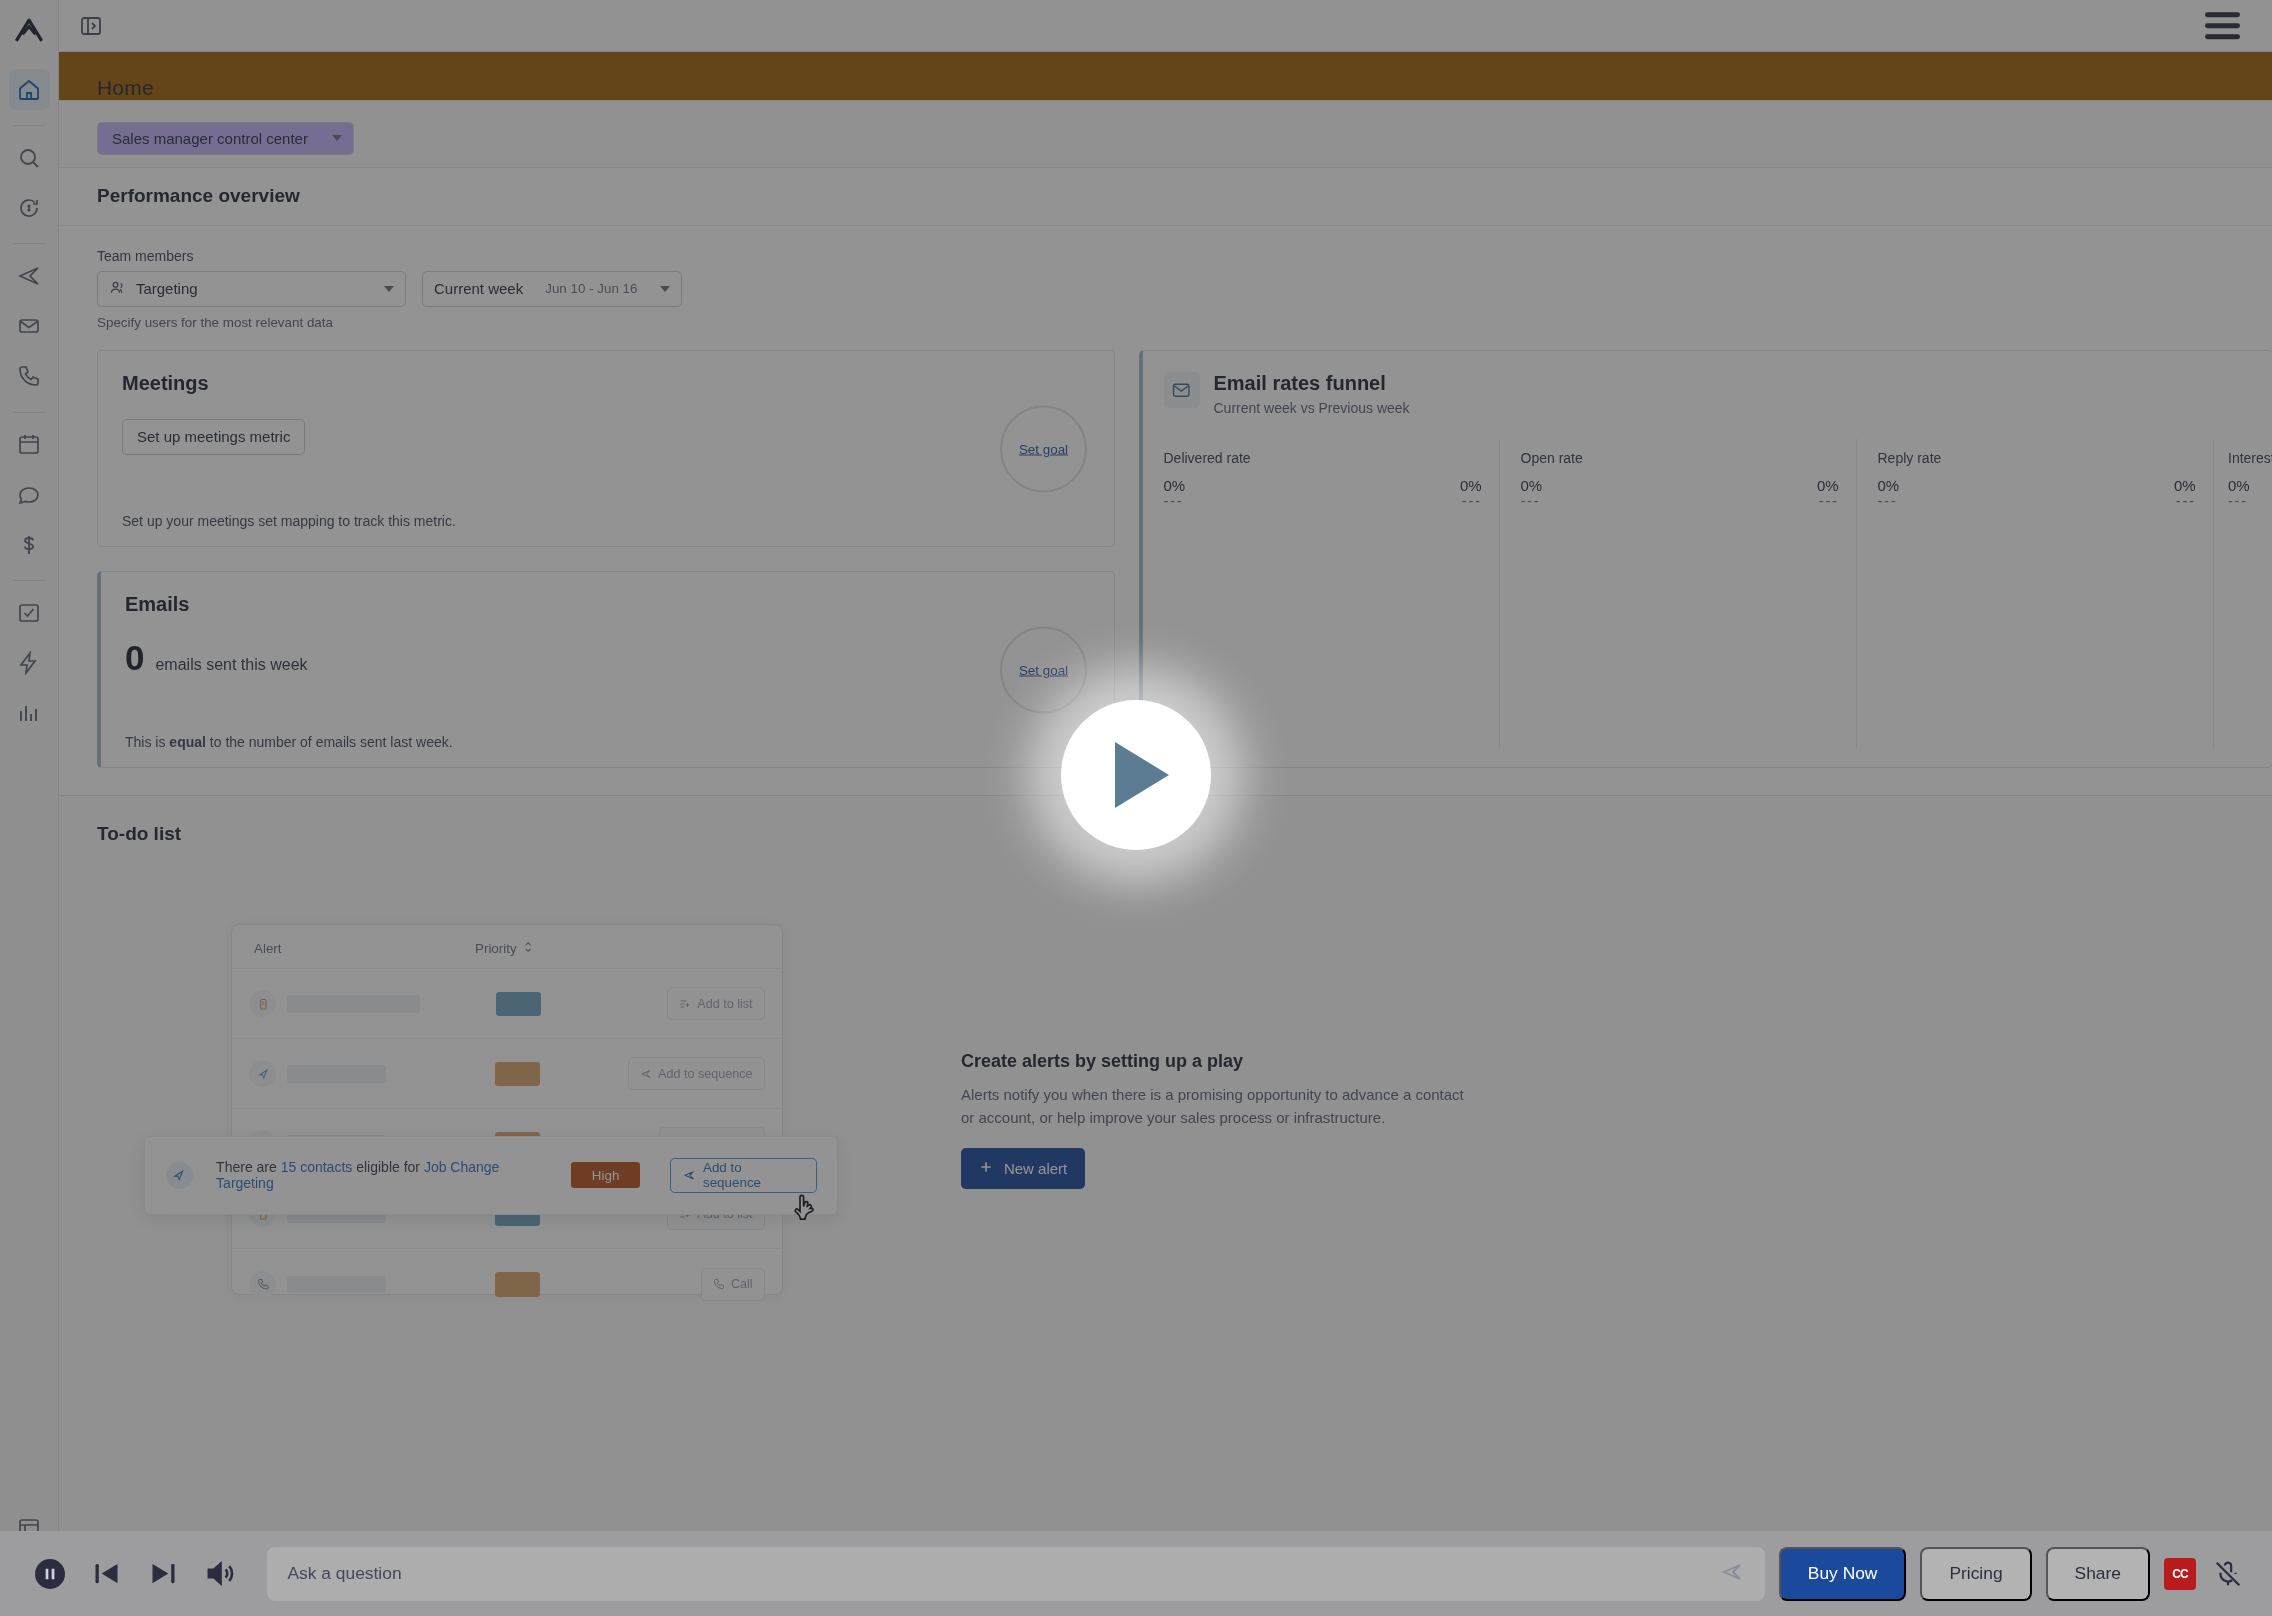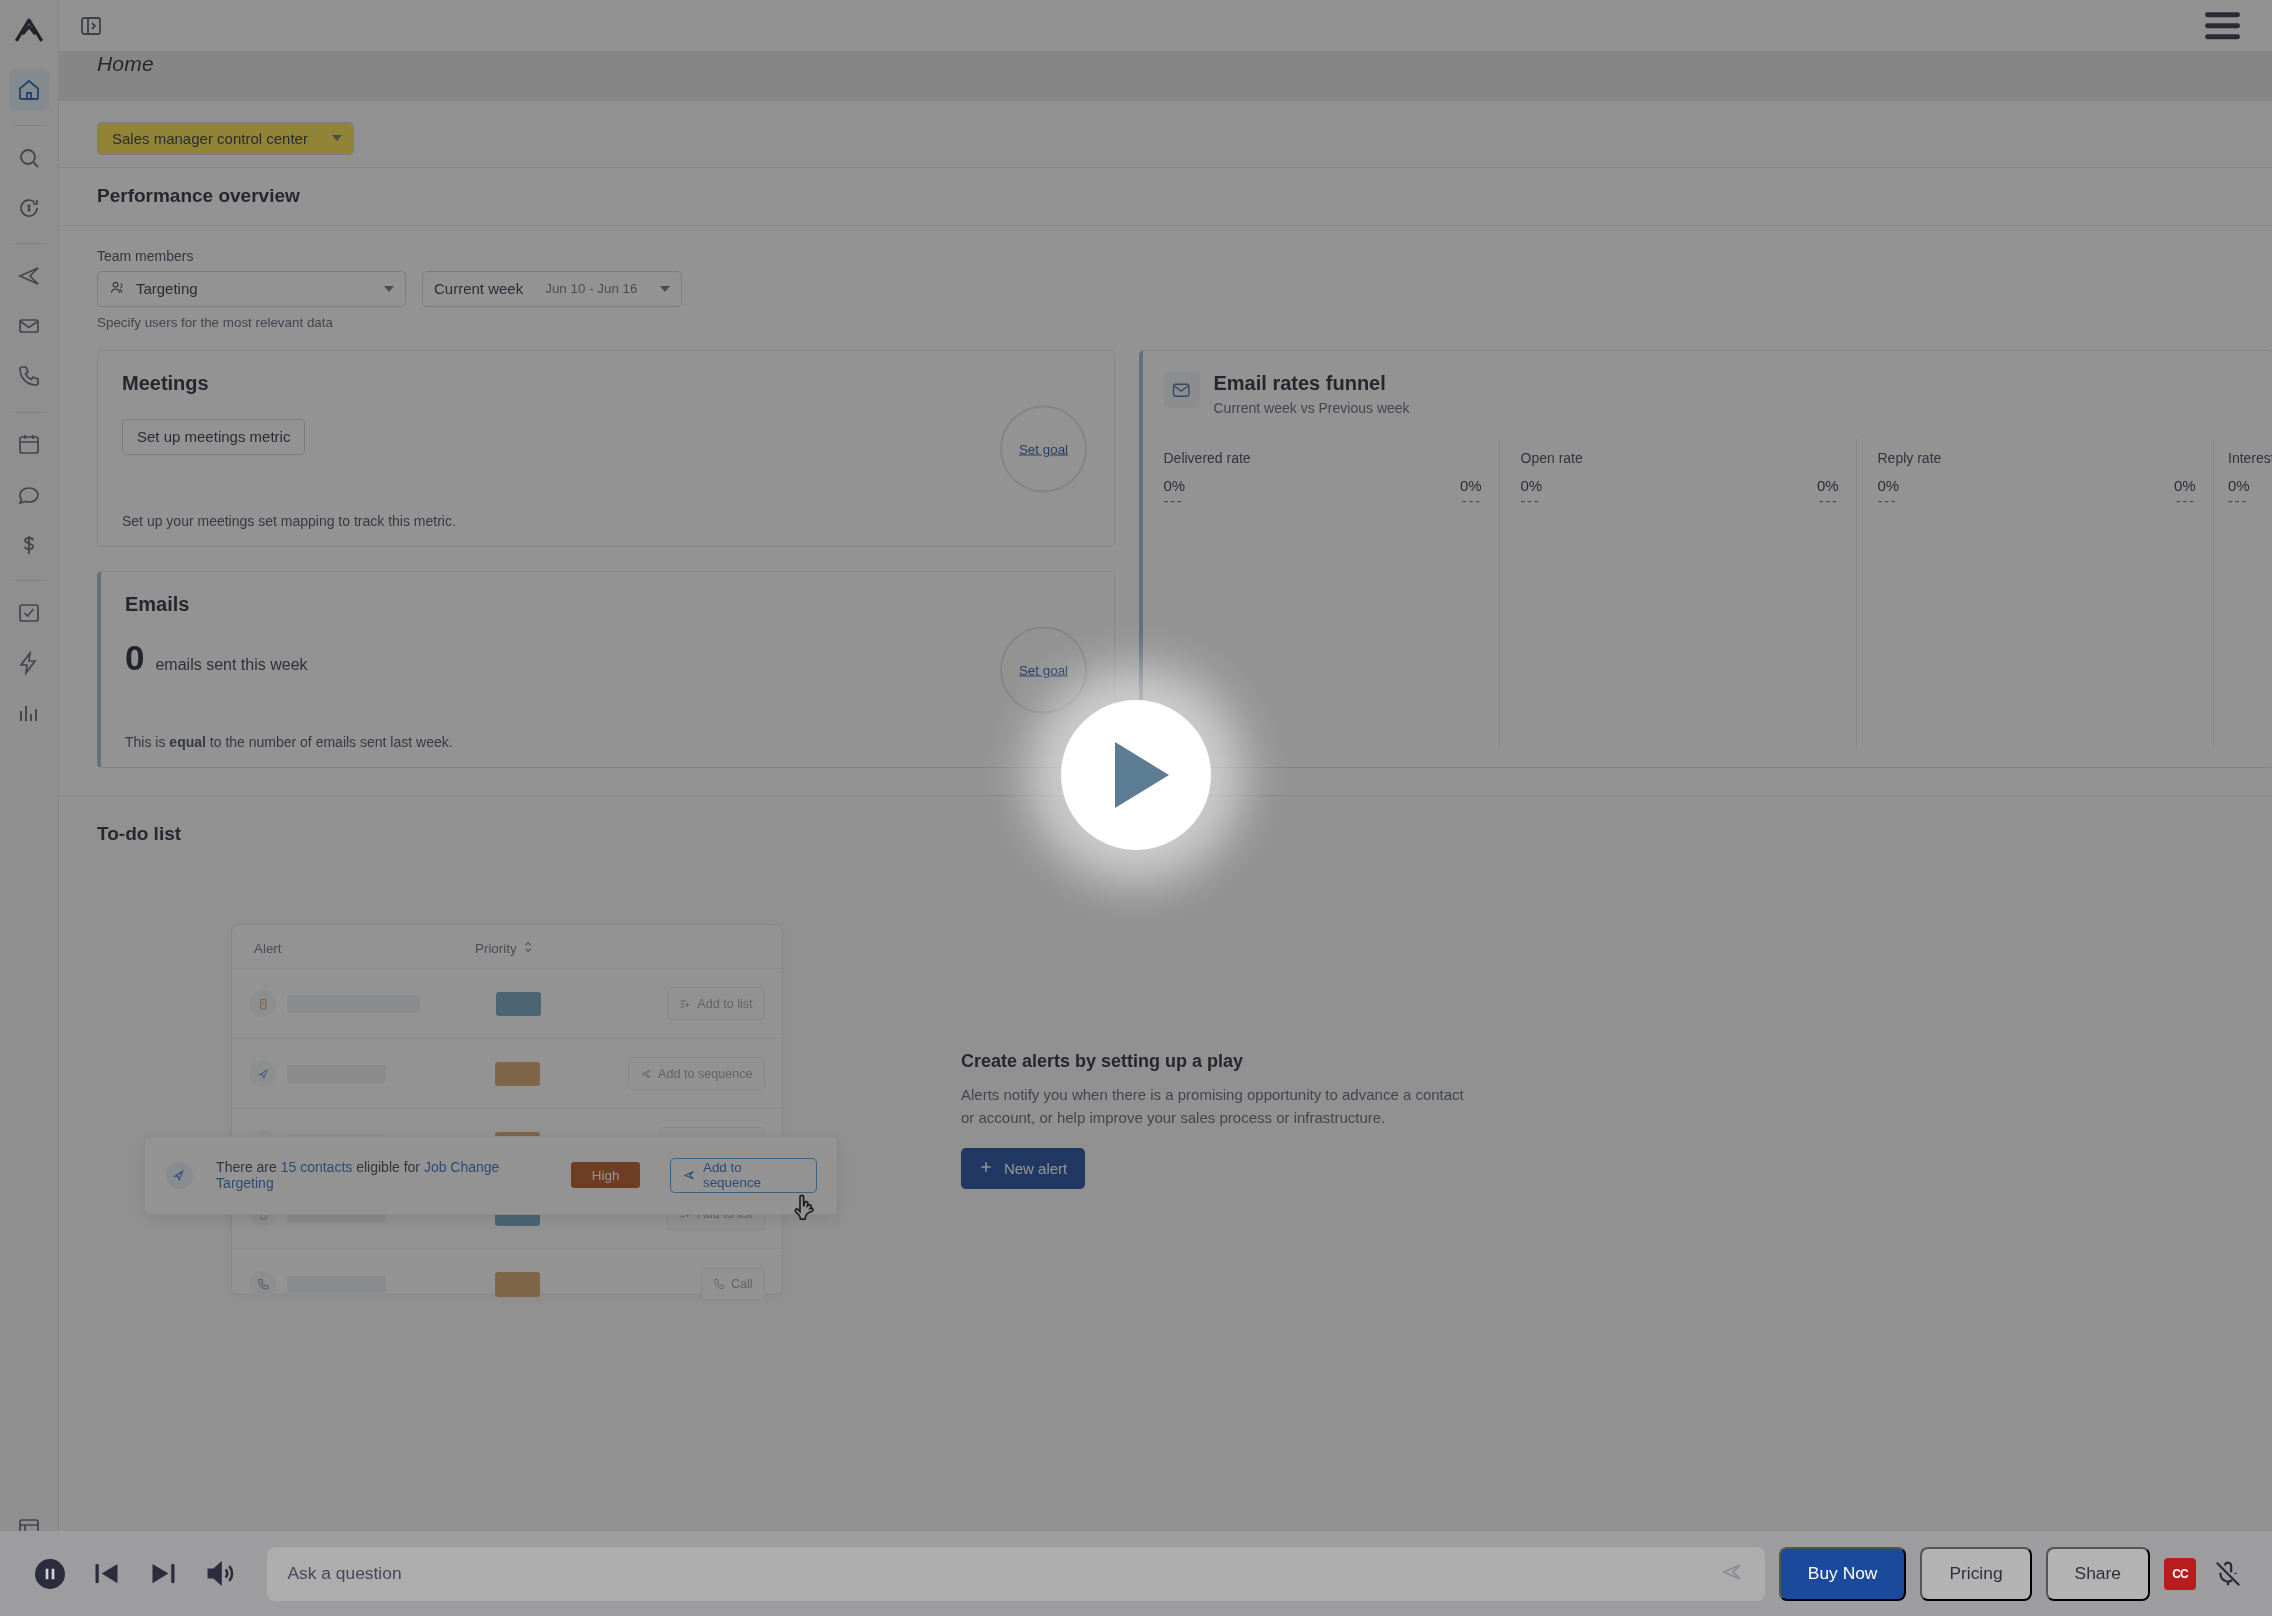--- a/index.html
+++ b/index.html
@@ -42,31 +42,31 @@
 
   .topbar {
     height:52px; border-bottom:0.8px solid #e4e4e7; background:#fdfdfd;
     display:flex; align-items:center; padding:0 19px; position:relative;
   }
   .panel-toggle { width:25px; height:25px; display:flex; align-items:center; justify-content:center; color:#55596a; }
   .burger { position:absolute; right:33px; top:50%; transform:translateY(-50%); display:flex; flex-direction:column; gap:5.5px;}
   .burger span { display:block; width:35px; height:5.5px; border-radius:2.4px; background:#2b2d3e; }
 
   .pagehead {
-    height:49px; border-bottom:0.8px solid #e4e4e7; background:#e5e5e5;
-    display:flex; align-items:flex-start; padding:0 38px;font-style:italic;
+    height:49px; border-bottom:0.8px solid #e4e4e7; background:#a16207;
+    display:flex; align-items:flex-end; padding:0 38px;
   }
   .pagehead h1 { font-size:21px; font-weight:400; color:#232736; letter-spacing:0.2px;}
 
   .content { flex:1 1 auto; overflow:hidden; padding: 20.5px 0 0 0;}
 
   .viewpicker-row { padding: 0 38px 12.6px 38px; }
   .viewpicker {
     display:inline-flex; align-items:center; gap:24px;
-    border:0.8px solid #cdd0d6; border-radius:4.7px; background:#fde047;
+    border:0.8px solid #cdd0d6; border-radius:4.7px; background:#c4b5fd;
     height:33px; padding:0 11px 0 14px; font-size:15px; color:#2b3040;
   }
   .caret { width:0;height:0;border-left:5.5px solid transparent;border-right:5.5px solid transparent;border-top:6.3px solid #6a6f7d; }
 
   .card-panel { background:#fff; border:0.8px solid #e4e5e9; border-left:none; border-right:none; }
   .panel-head { padding:17.4px 38px; border-bottom:0.8px solid #ebecef; }
   .panel-head h2 { font-size:19px; font-weight:600; color:#242838; }
 
   .filters { padding: 22px 38px 0 38px; }
   .filters .lbl { font-size:14px; color:#40465a; margin-bottom:7px; }

